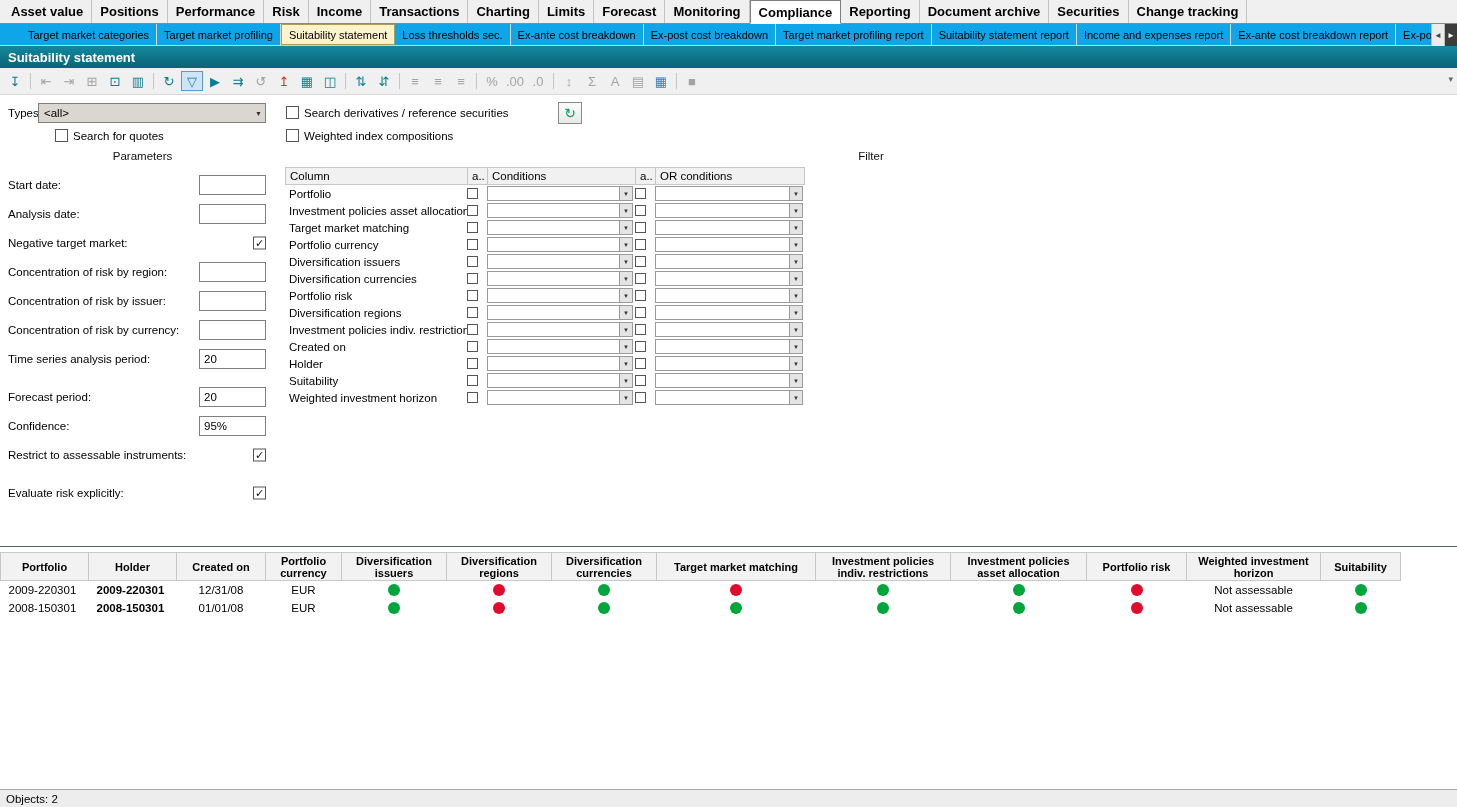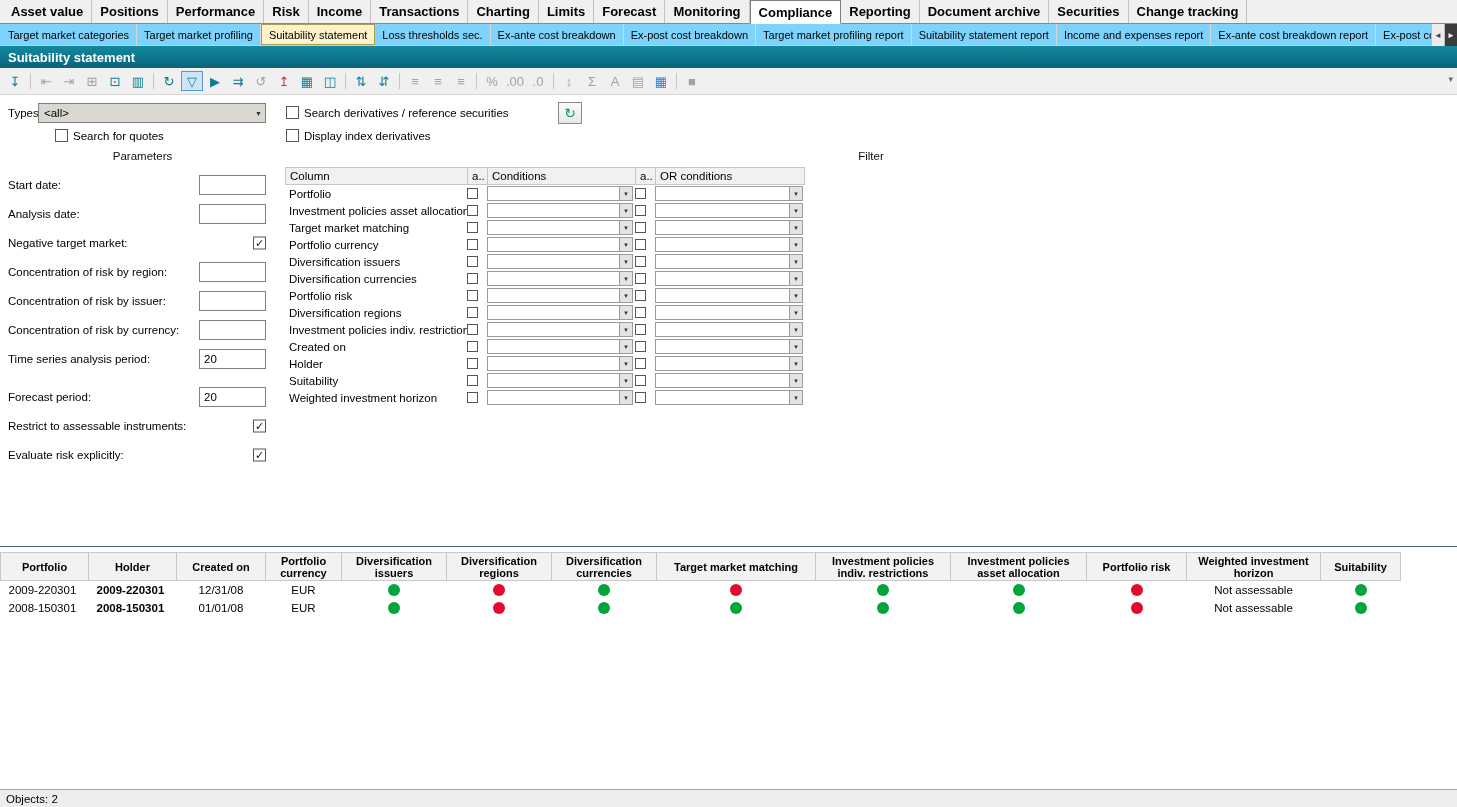--- a/index.html
+++ b/index.html
@@ -8,22 +8,22 @@
 
   
   .menubar { position:absolute; top:0; left:0; right:0; height:24px; background:#f0f0f0;
              border-bottom:1px solid #8a8a8a; display:flex; align-items:stretch; padding-left:3px; }
   .menu-item { display:flex; align-items:center; padding:0 8px; font-weight:bold; font-size:13px;
                border-right:1px solid #c2c2c2; cursor:default; position:relative; white-space:nowrap; }
   .menu-item.selected { background:#ffffff; border:1px solid #7f7f7f; border-bottom:1px solid #ffffff;
                         margin-bottom:-1px; z-index:2; }
 
   
-  .subtabs { position:absolute; top:24px; left:0; right:0; height:22px; background:#7dd3fc;
-             border-bottom:1px solid #cfcfcf; display:flex; align-items:stretch; padding-left:1px; overflow:hidden; }
+  .subtabs { position:absolute; top:24px; left:0; right:0; height:22px; background:#0ea5e9;
+             border-bottom:1px solid #cfcfcf; display:flex; align-items:stretch; padding-left:21px; overflow:hidden; }
   .subtab { display:flex; align-items:center; padding:0 7px; font-size:11px;
             border-right:1px solid #d6d6d6; white-space:nowrap; cursor:default; }
   .subtab.selected { background:#fcf3cd; border:1px solid #ac9d52; }
   .subtab-nav { position:absolute; right:0; top:0; bottom:1px; display:flex; z-index:3; }
   .subtab-nav .nav-btn { width:13px; display:flex; align-items:center; justify-content:center;
                          font-size:8px; background:#ececec; border-left:1px solid #bdbdbd; color:#444; }
   .subtab-nav .nav-btn.dark { background:#3c3c3c; color:#fff; }
 
   
   .titlebar { position:absolute; top:46px; left:0; right:0; height:22px;
@@ -376,21 +376,21 @@
   <span class="lbl" style="left:8px; top:107px;">Types:</span>
   <div class="combo types-combo">
     <span>&lt;all&gt;</span>
     <span class="arrow">▼</span>
   </div>
   <span class="cb" style="position:absolute; left:55px; top:129px;"></span>
   <span class="lbl" style="left:73px; top:130px;">Search for quotes</span>
   <span class="cb" style="position:absolute; left:286px; top:106px;"></span>
   <span class="lbl" style="left:304px; top:107px;">Search derivatives / reference securities</span>
   <span class="cb" style="position:absolute; left:286px; top:129px;"></span>
-  <span class="lbl" style="left:304px; top:130px;">Display index derivatives</span>
+  <span class="lbl" style="left:304px; top:130px;">Weighted index compositions</span>
   <div class="refresh-btn">
     <span>↻</span>
   </div>
 
   <div class="params">
     <div class="panel-heading">Parameters</div>
     <div class="param-rows">
 
         <div class="param-row t-text">
           <span class="p-label">Start date:</span>
@@ -434,20 +434,25 @@
           <input class="p-input" value="20" style="">
 
         </div>
 
         <div class="param-row t-text">
           <span class="p-label">Forecast period:</span>
           <input class="p-input" value="20" style="">
 
         </div>
 
+        <div class="param-row t-text">
+          <span class="p-label">Confidence:</span>
+          <input class="p-input" value="95%" style="">
+
+        </div>
 
         <div class="param-row t-checkbox checked">
           <span class="p-label">Restrict to assessable instruments:</span>
 
           <span class="p-cb cb"></span>
         </div>
 
         <div class="param-row t-checkbox checked">
           <span class="p-label">Evaluate risk explicitly:</span>
 

